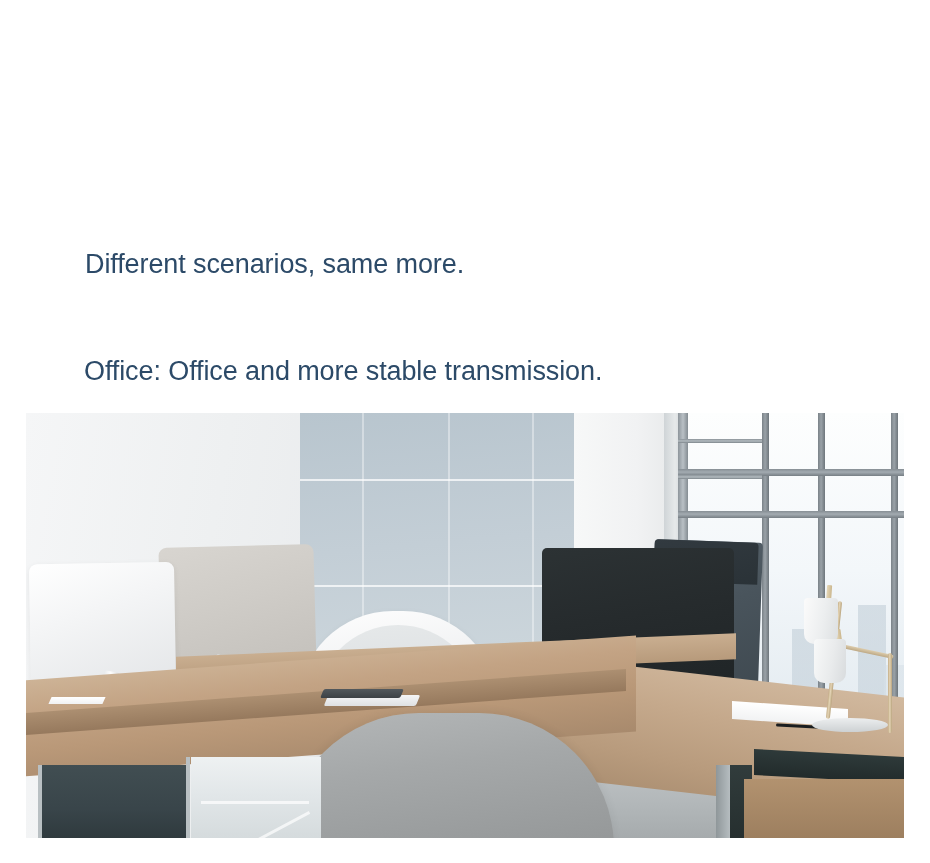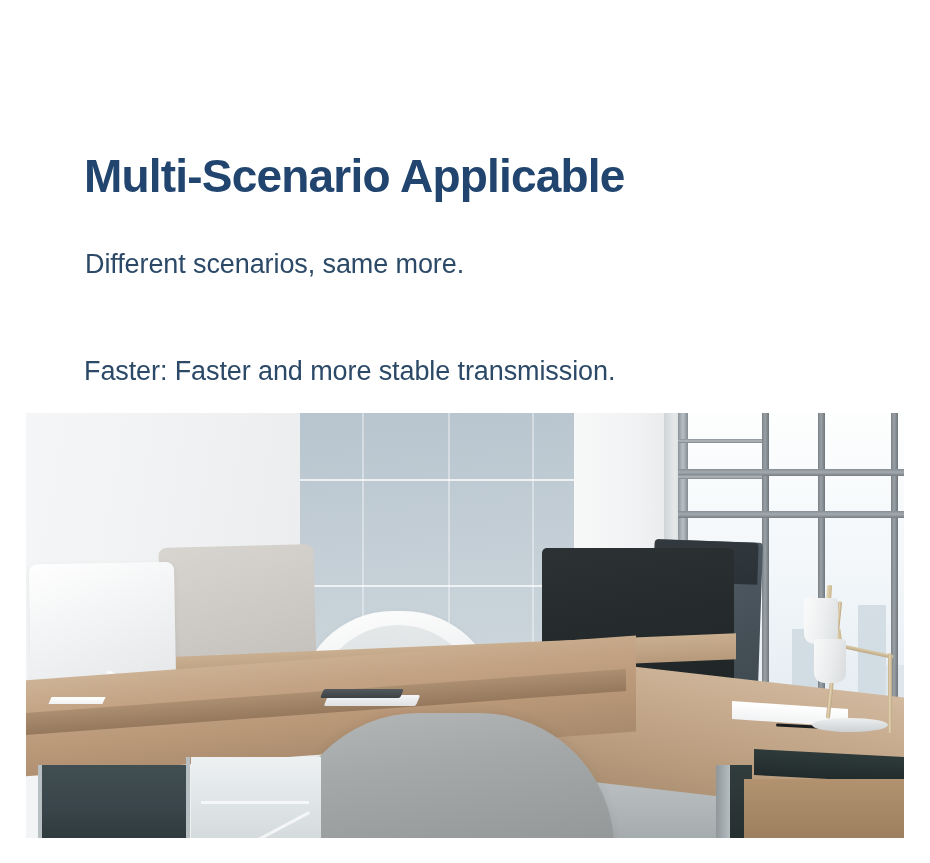--- a/index.html
+++ b/index.html
@@ -439,25 +439,24 @@
     position: absolute;
     background: linear-gradient(180deg, #52585c 0%, #3c4145 100%);
     border-radius: 2px;
   }
 </style>
 </head>
 <body>
 
 <div class="page">
 
-  <h1 class="headline">Multi-Scenario Applicable</h1>
 
   <p class="subtitle">Different scenarios, same more.</p>
 
-  <p class="scenario-line">Faster: Faster and more stable transmission.</p>
+  <p class="scenario-line">Office: Office and more stable transmission.</p>
 
   <div class="photo">
     <div class="scene">
 
       <div class="wall-white"></div>
 
       <div class="wall-tile">
         <div class="tile-line-h" style="left:0; top:66px; width:282px;"></div>
         <div class="tile-line-h" style="left:0; top:172px; width:282px;"></div>
         <div class="tile-line-h" style="left:0; top:262px; width:282px;"></div>

